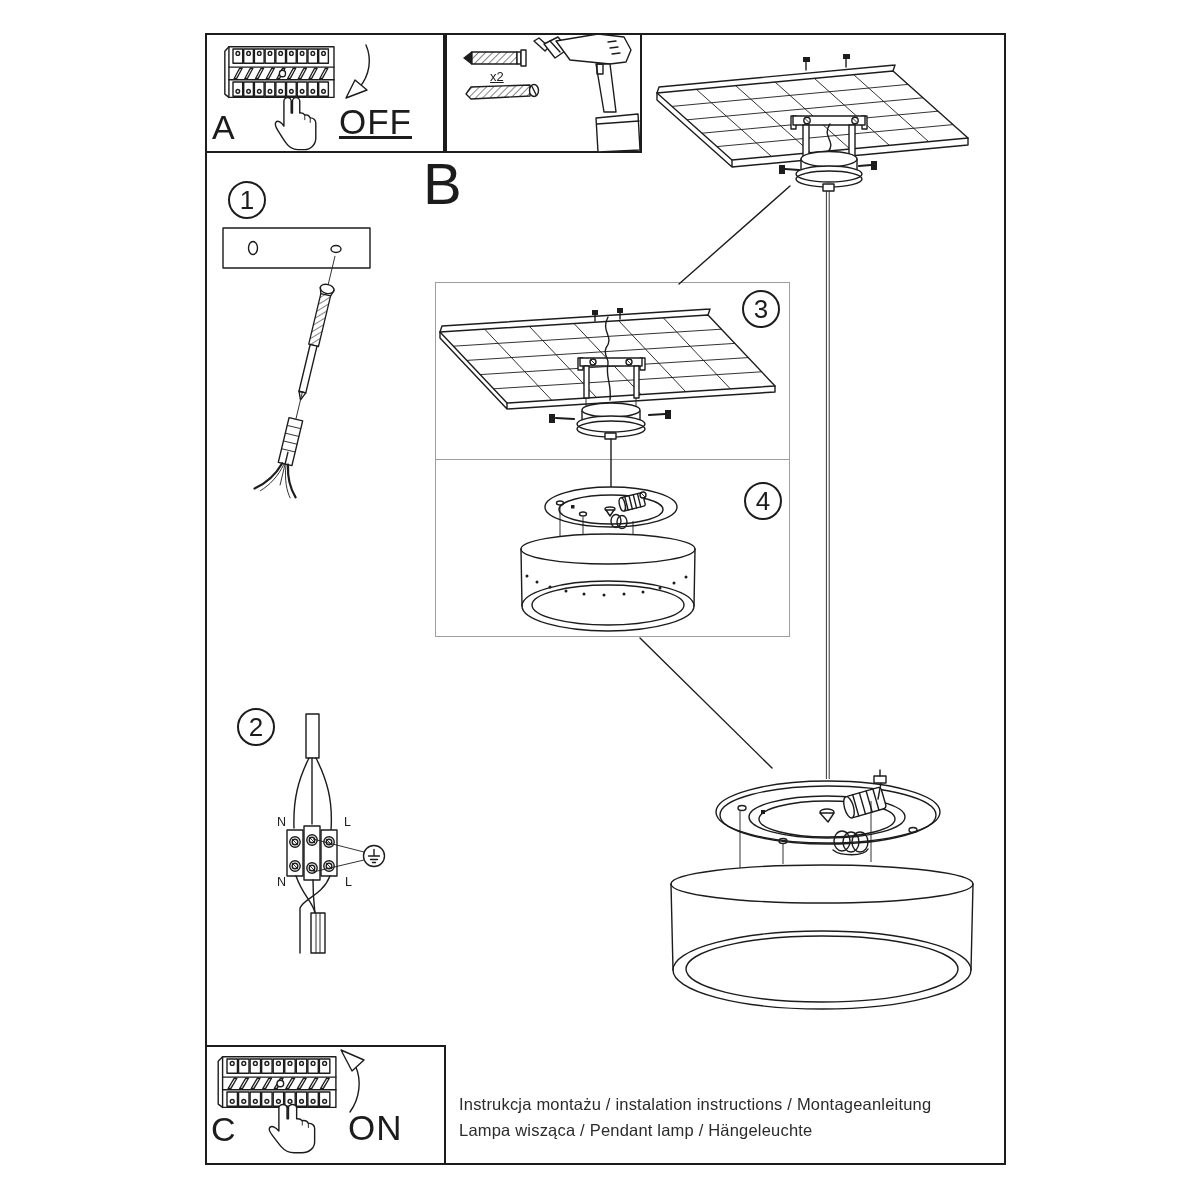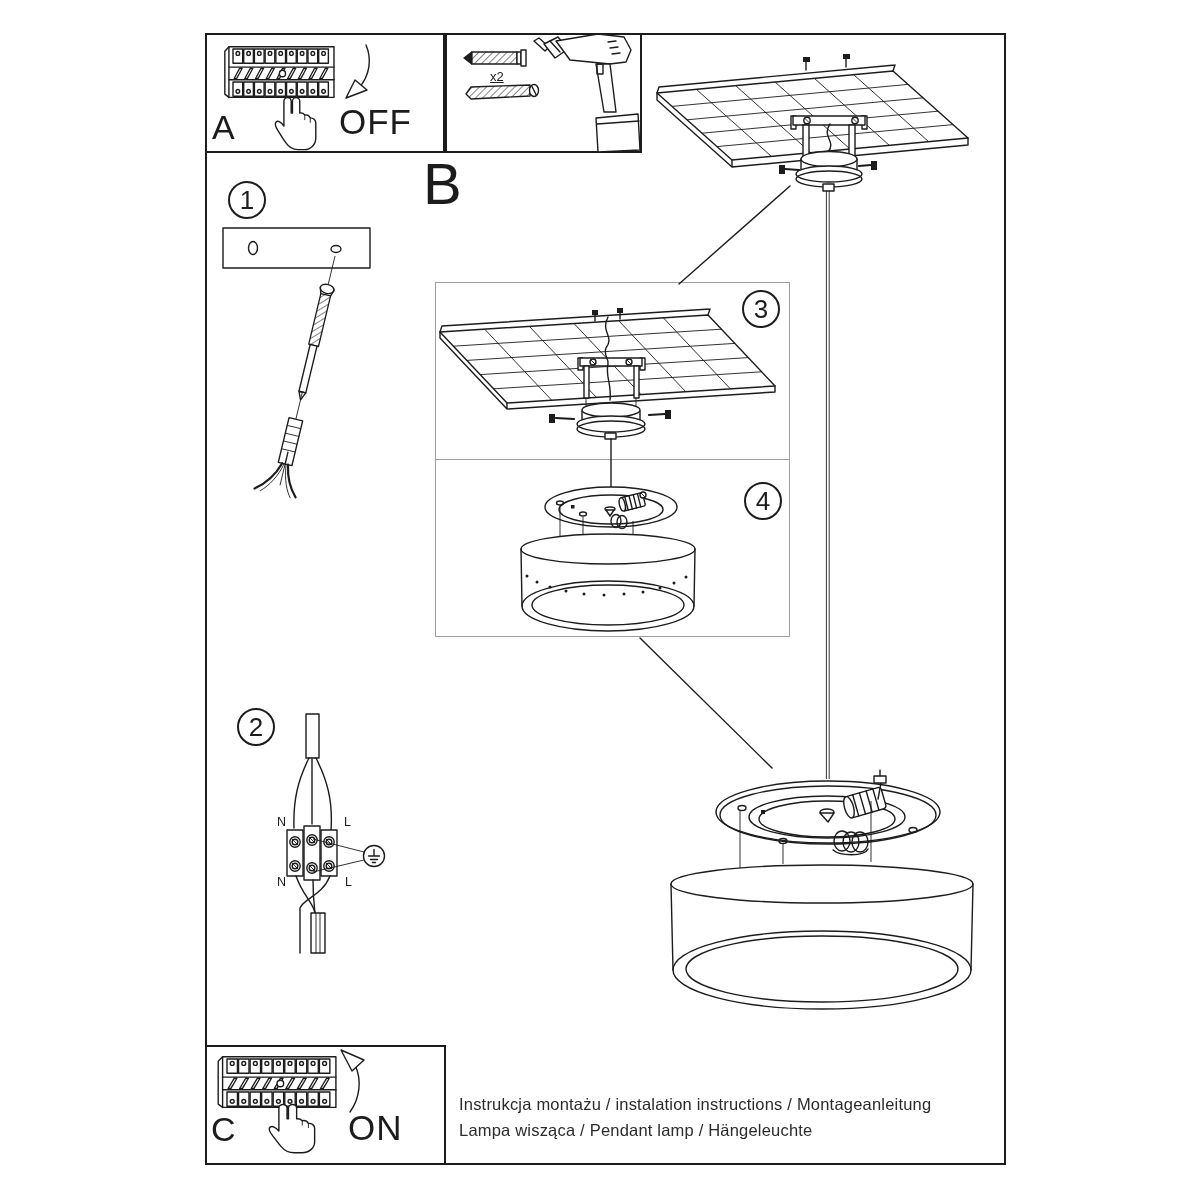--- a/index.html
+++ b/index.html
@@ -336,21 +336,21 @@
 
     <g>
       <use href="#breakers" transform="translate(227,1059) scale(0.55,0.55)"></use>
       <use href="#hand" transform="translate(270,1104) scale(1.2,1.02)"></use>
       <path class="ln" d="M350,1112 C360,1098 362,1080 355,1065"></path>
       <polygon class="fw" points="352,1071 364,1060 341,1050"></polygon>
     </g>
   </svg>
 
   <span class="t big-letter" style="left:212px;top:110px;">A</span>
-  <span class="t action" style="left:339px;top:104px;">OFF</span>
+  <span class="t action" style="left:339px;top:104px;text-decoration:underline;">OFF</span>
   <span class="t small" style="left:490px;top:70px;">x2</span>
   <span class="t huge-letter" style="left:423px;top:155px;">B</span>
 
   <div class="stepnum" style="left:228px;top:181px;">
     <span>1</span>
   </div>
   <div class="stepnum" style="left:237px;top:708px;">
     <span>2</span>
   </div>
   <div class="stepnum" style="left:742px;top:290px;">

